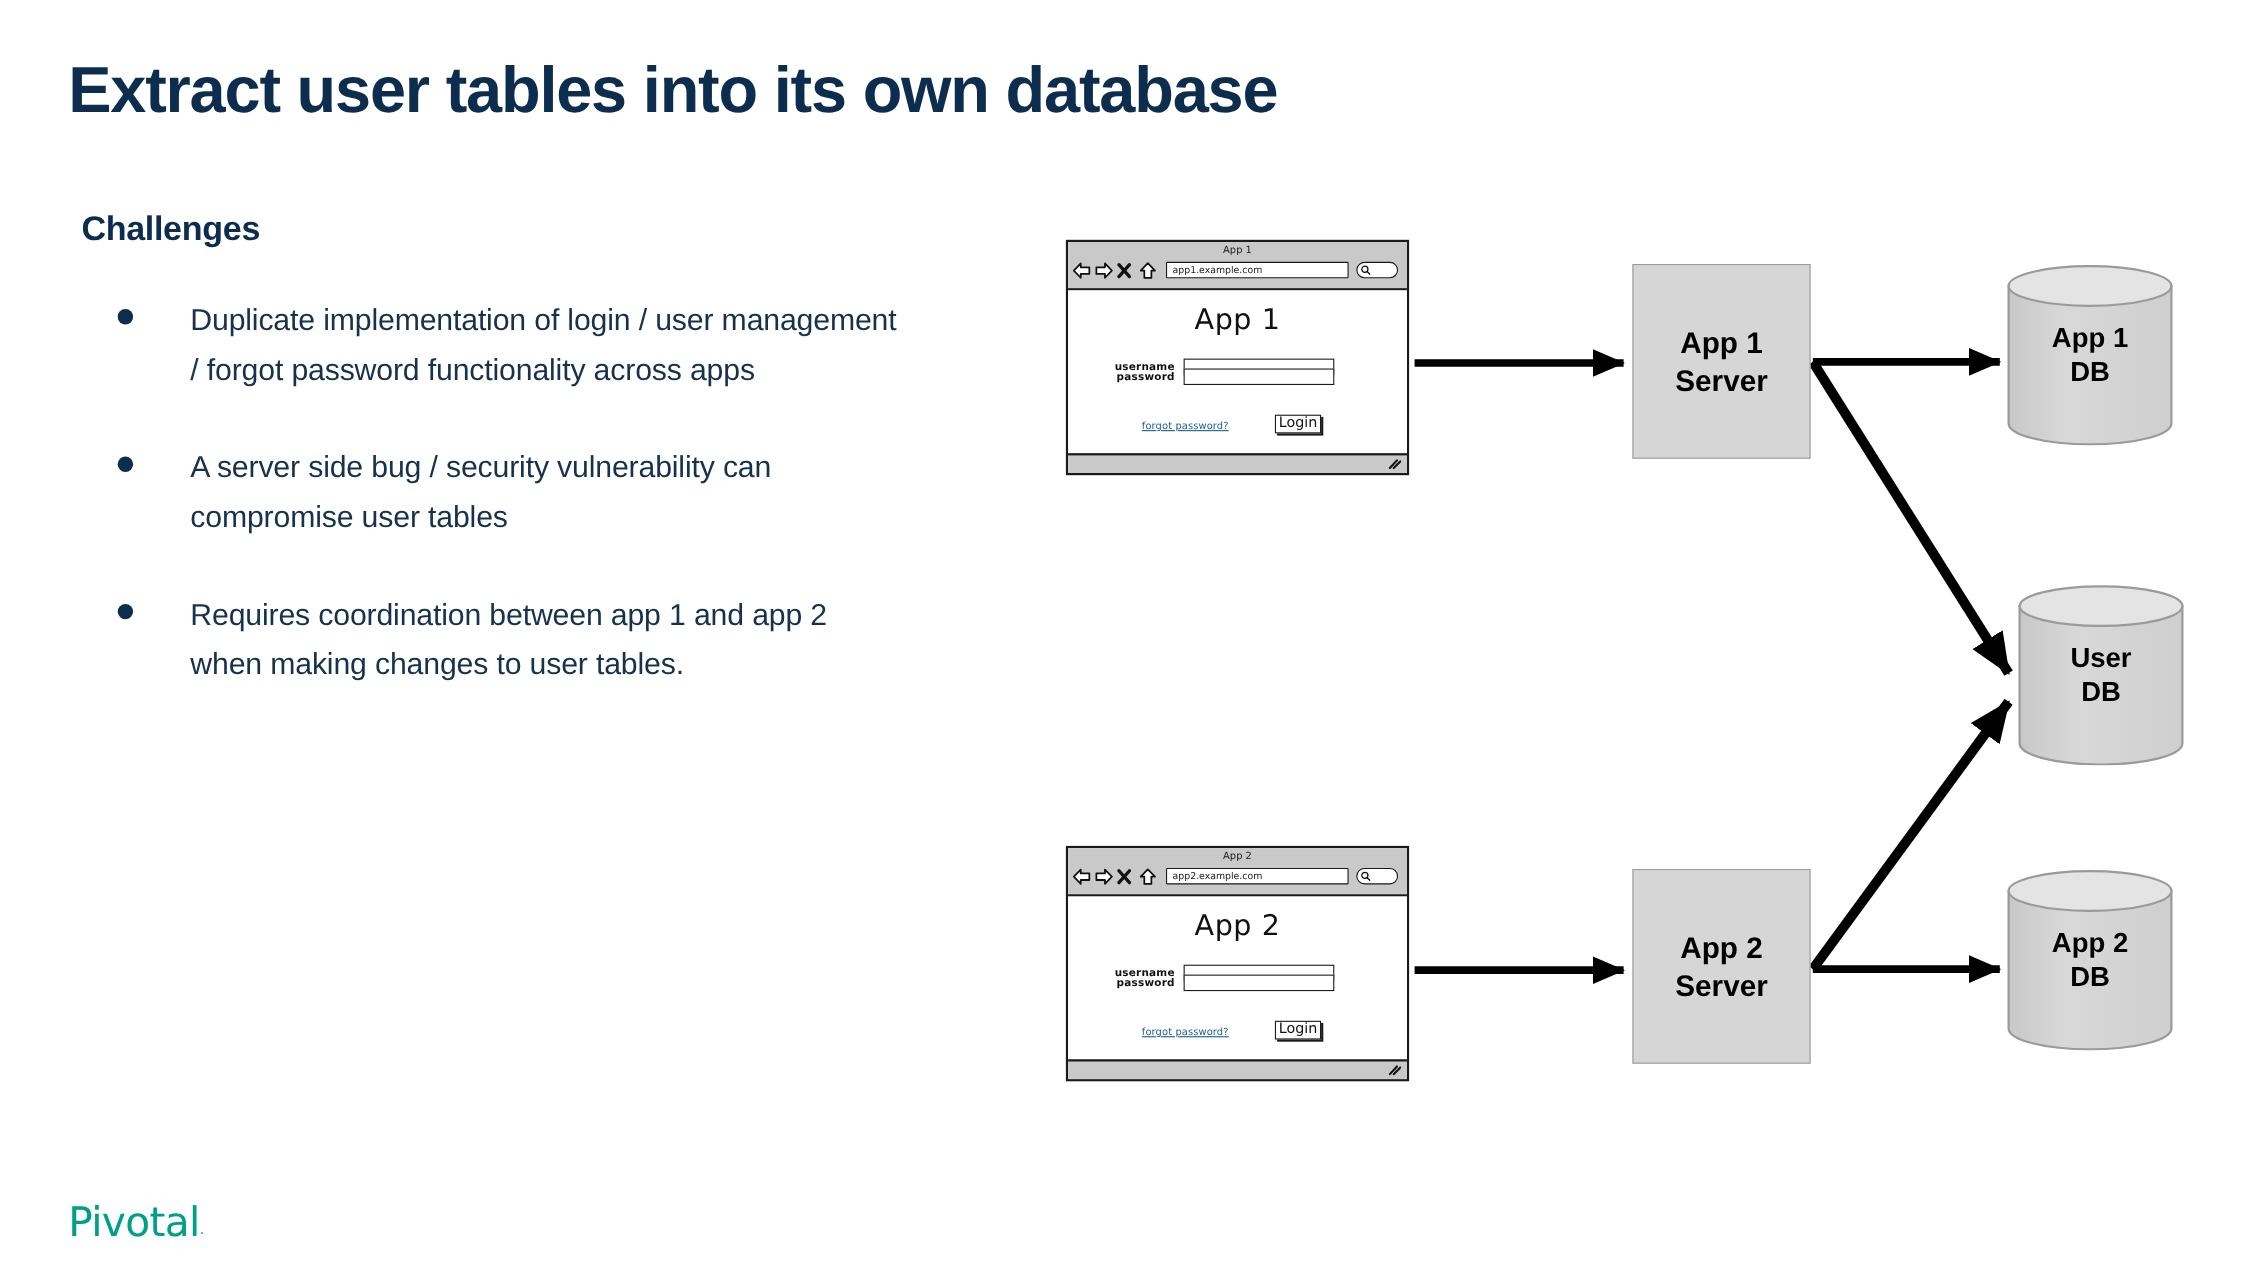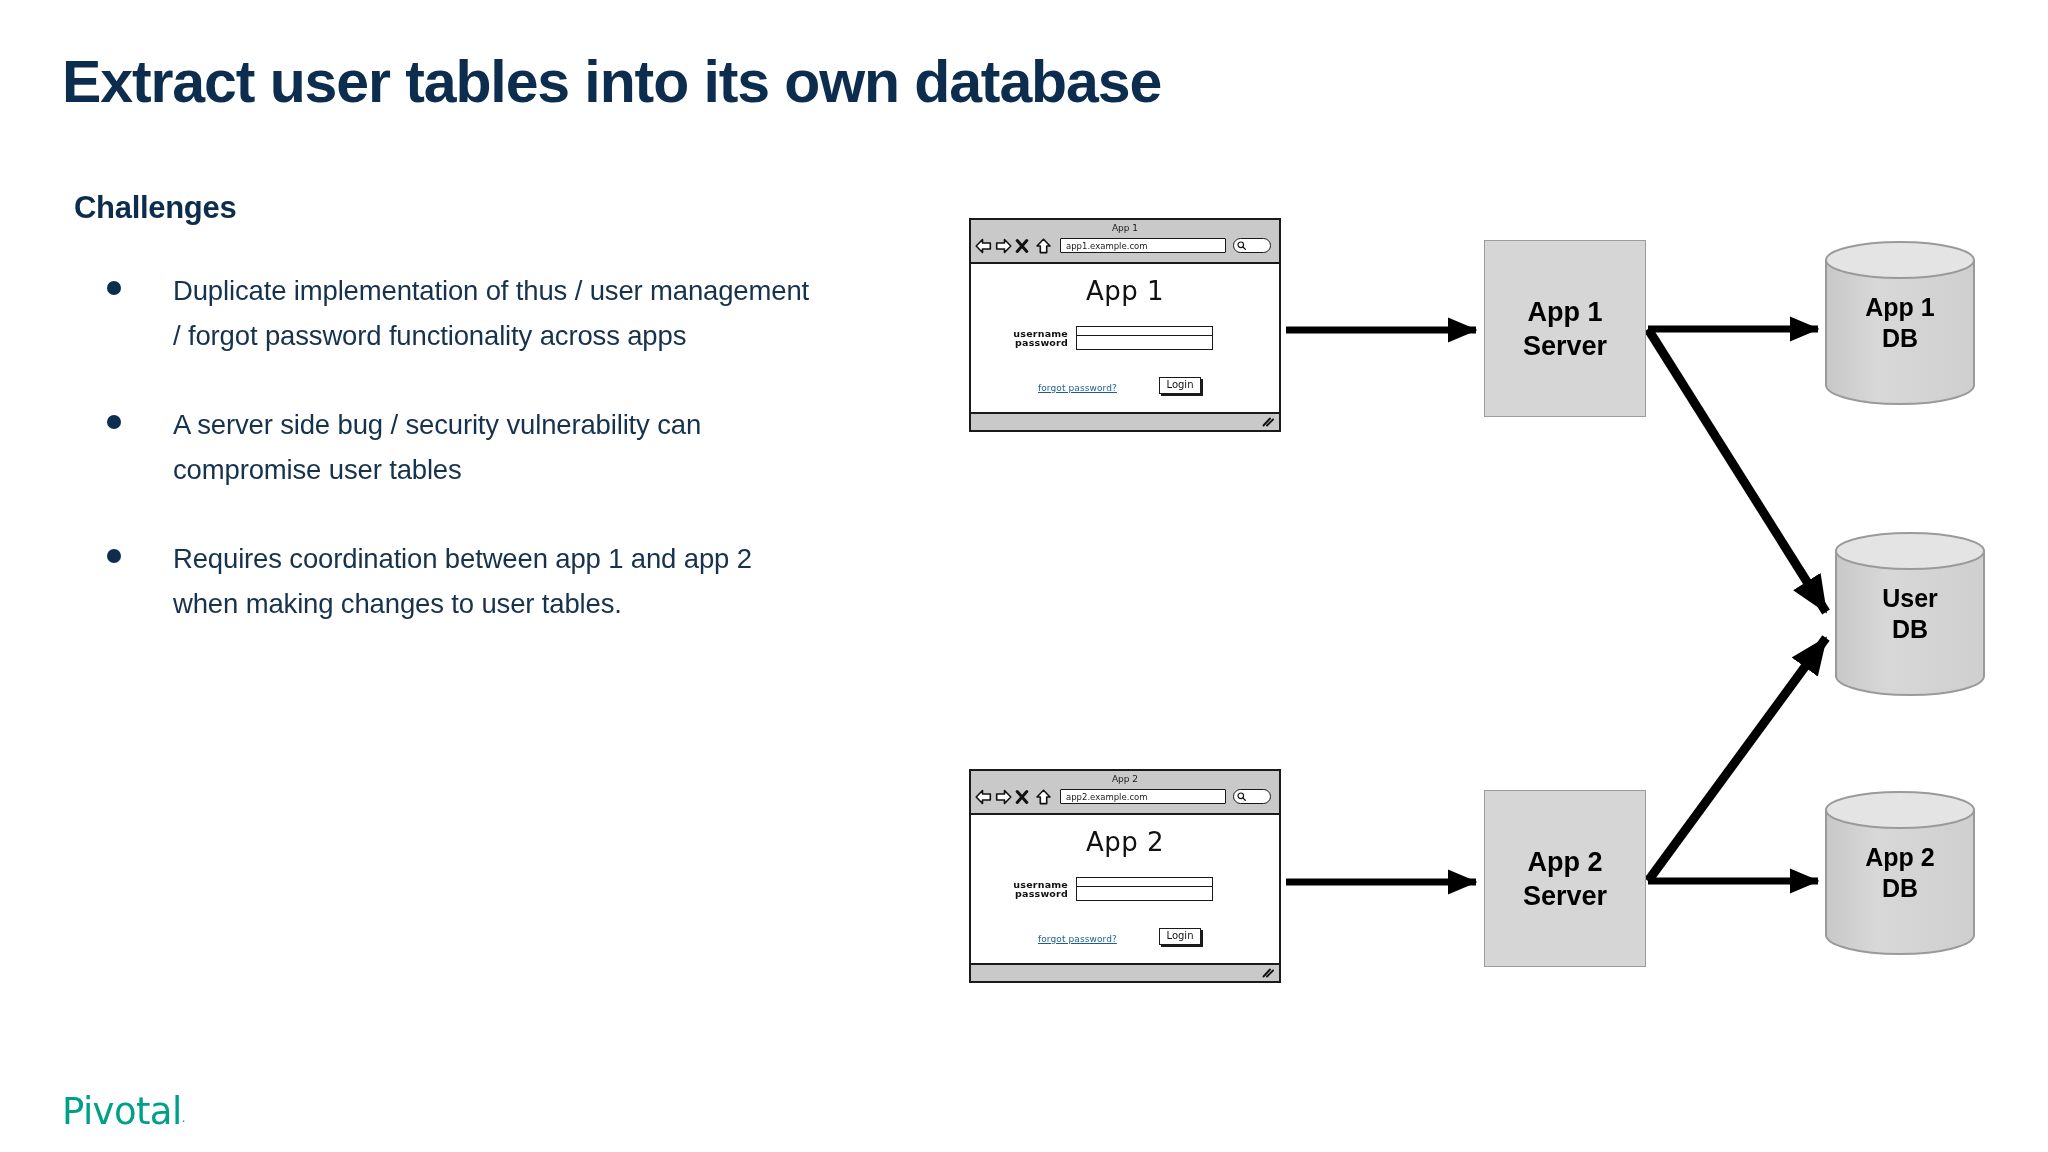--- a/index.html
+++ b/index.html
@@ -203,21 +203,21 @@
     letter-spacing: 0.1px;
   }
   .login-button {
     position: absolute;
     left: 188px;
     top: 113px;
     width: 42px;
     height: 17px;
     border: 1.8px solid #1a1a1a;
     background: #fff;
-    font-size: 10px;
+    font-size: 13px;
     line-height: 14px;
     text-align: center;
     color: #111;
     box-shadow: 2px 2px 0 #1a1a1a;
     box-sizing: border-box;
   }
   .browser-footer {
     background: #c9c9c9;
     border-top: 2px solid #1a1a1a;
     height: 16px;
@@ -307,21 +307,21 @@
 </head>
 <body>
 
 <div id="slide-title">Extract user tables into its own database</div>
 
 <div id="challenges-heading">Challenges</div>
 
 <div id="bullet-list">
   <div class="bullet-row">
     <span class="bullet-dot"></span>
-    <span class="bullet-text">Duplicate implementation of thus / user management / forgot password functionality across apps</span>
+    <span class="bullet-text">Duplicate implementation of login / user management / forgot password functionality across apps</span>
   </div>
   <div class="bullet-row">
     <span class="bullet-dot"></span>
     <span class="bullet-text">A server side bug / security vulnerability can compromise user tables</span>
   </div>
   <div class="bullet-row">
     <span class="bullet-dot"></span>
     <span class="bullet-text">Requires coordination between app 1 and app 2 when making changes to user tables.</span>
   </div>
 </div>

